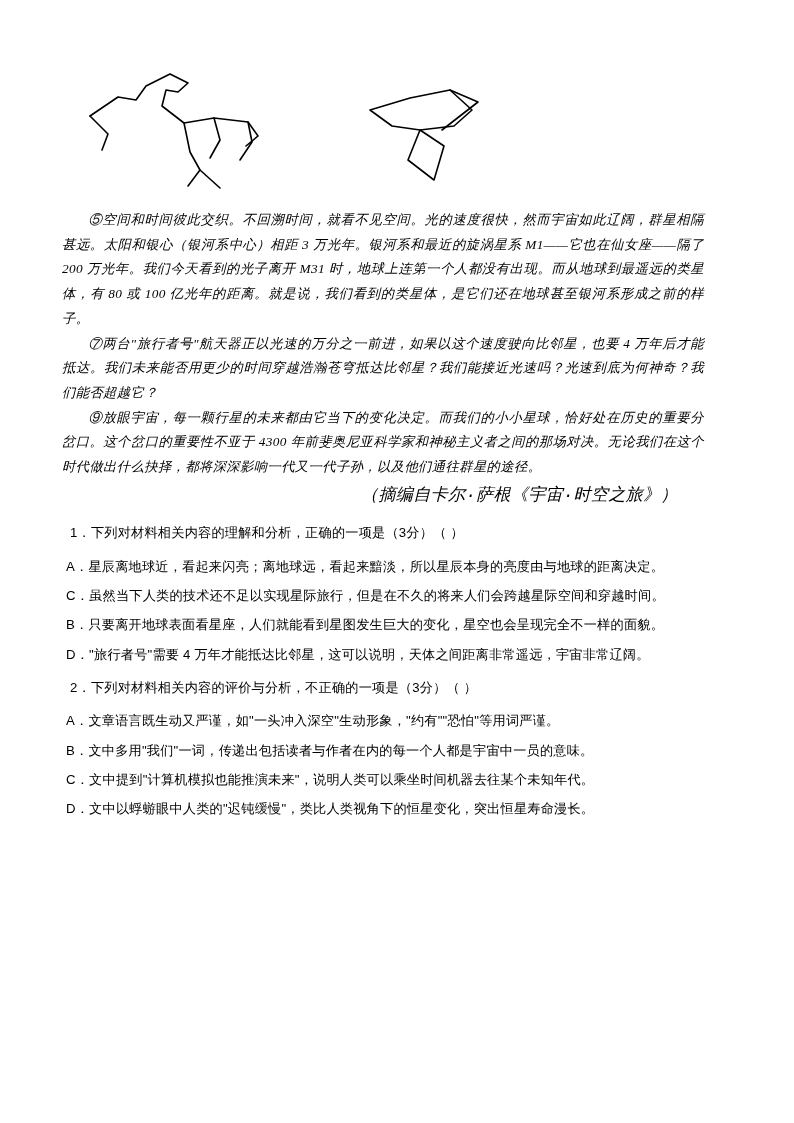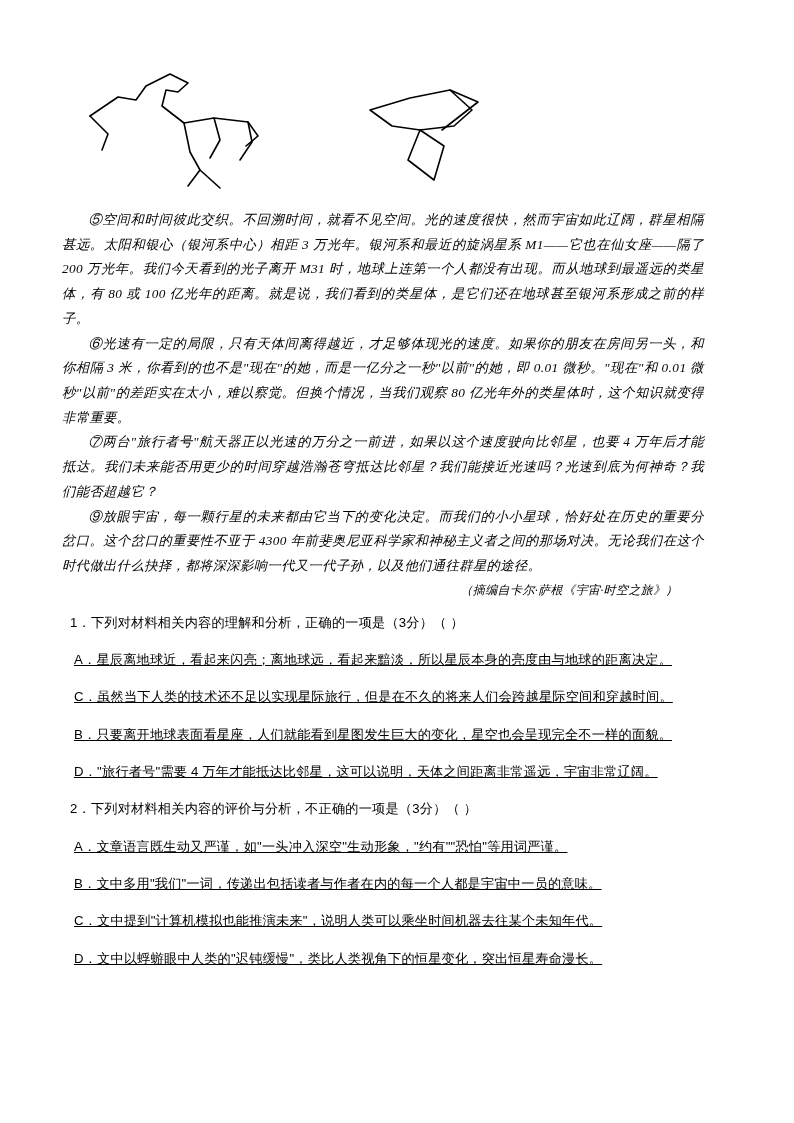--- a/index.html
+++ b/index.html
@@ -41,45 +41,44 @@
     line-height: 1.86;
     text-align: justify;
     text-justify: inter-ideograph;
     letter-spacing: 0.4px;
     margin: 0;
   }
   .hand.indent {
     text-indent: 2em;
   }
   .source-line {
-    font-family: Liberation Serif, serif;
+    font-family: Liberation Mono, monospace;
     font-style: italic;
-    font-size: 12px;
+    font-size: 17px;
     line-height: 1.9;
     text-align: right;
     padding-right: 26px;
     letter-spacing: 0.4px;
   }
   
   .q-block {
     font-family: "Liberation Sans", sans-serif;
     font-size: 13.2px;
     line-height: 1.92;
     letter-spacing: 0.2px;
   }
   .q-stem {
     margin: 8px;
     text-align: justify;
     text-justify: inter-ideograph;
   }
   .q-opt {
-    margin: 12px;
+    margin: 4px;
     text-align: justify;
     text-justify: inter-ideograph;
-    text-decoration: underline;
   }
 </style>
 </head>
 <body>
 
 <div class="page">
 
   <div class="figure-area">
     <svg width="670" height="178" viewBox="0 0 670 178">
       <g fill="none" stroke="#000" stroke-width="1.6" stroke-linejoin="round" stroke-linecap="round">
@@ -92,21 +91,20 @@
       </g>
       <g fill="none" stroke="#000" stroke-width="1.6" stroke-linejoin="round" stroke-linecap="round">
         <polyline points="308,80 348,68 388,60 410,80 392,96 358,100 330,96 308,80"></polyline>
         <polyline points="388,60 416,72 380,100"></polyline>
         <polyline points="358,100 346,130 372,150 382,116 358,100"></polyline>
       </g>
     </svg>
   </div>
 
   <p class="hand indent">⑤空间和时间彼此交织。不回溯时间，就看不见空间。光的速度很快，然而宇宙如此辽阔，群星相隔甚远。太阳和银心（银河系中心）相距 3 万光年。银河系和最近的旋涡星系 M1——它也在仙女座——隔了 200 万光年。我们今天看到的光子离开 M31 时，地球上连第一个人都没有出现。而从地球到最遥远的类星体，有 80 或 100 亿光年的距离。就是说，我们看到的类星体，是它们还在地球甚至银河系形成之前的样子。</p>
-  <p class="hand indent">⑥光速有一定的局限，只有天体间离得越近，才足够体现光的速度。如果你的朋友在房间另一头，和你相隔 3 米，你看到的也不是"现在"的她，而是一亿分之一秒"以前"的她，即 0.01 微秒。"现在"和 0.01 微秒"以前"的差距实在太小，难以察觉。但换个情况，当我们观察 80 亿光年外的类星体时，这个知识就变得非常重要。</p>
   <p class="hand indent">⑦两台"旅行者号"航天器正以光速的万分之一前进，如果以这个速度驶向比邻星，也要 4 万年后才能抵达。我们未来能否用更少的时间穿越浩瀚苍穹抵达比邻星？我们能接近光速吗？光速到底为何神奇？我们能否超越它？</p>
   <p class="hand indent">⑨放眼宇宙，每一颗行星的未来都由它当下的变化决定。而我们的小小星球，恰好处在历史的重要分岔口。这个岔口的重要性不亚于 4300 年前斐奥尼亚科学家和神秘主义者之间的那场对决。无论我们在这个时代做出什么抉择，都将深深影响一代又一代子孙，以及他们通往群星的途径。</p>
   <div class="source-line">（摘编自卡尔·萨根《宇宙·时空之旅》）</div>
 
   <div class="q-block">
 
     <p class="q-stem">1．下列对材料相关内容的理解和分析，正确的一项是（3分）（      ）</p>
     <p class="q-opt">A．星辰离地球近，看起来闪亮；离地球远，看起来黯淡，所以星辰本身的亮度由与地球的距离决定。</p>
     <p class="q-opt">C．虽然当下人类的技术还不足以实现星际旅行，但是在不久的将来人们会跨越星际空间和穿越时间。</p>
     <p class="q-opt">B．只要离开地球表面看星座，人们就能看到星图发生巨大的变化，星空也会呈现完全不一样的面貌。</p>

